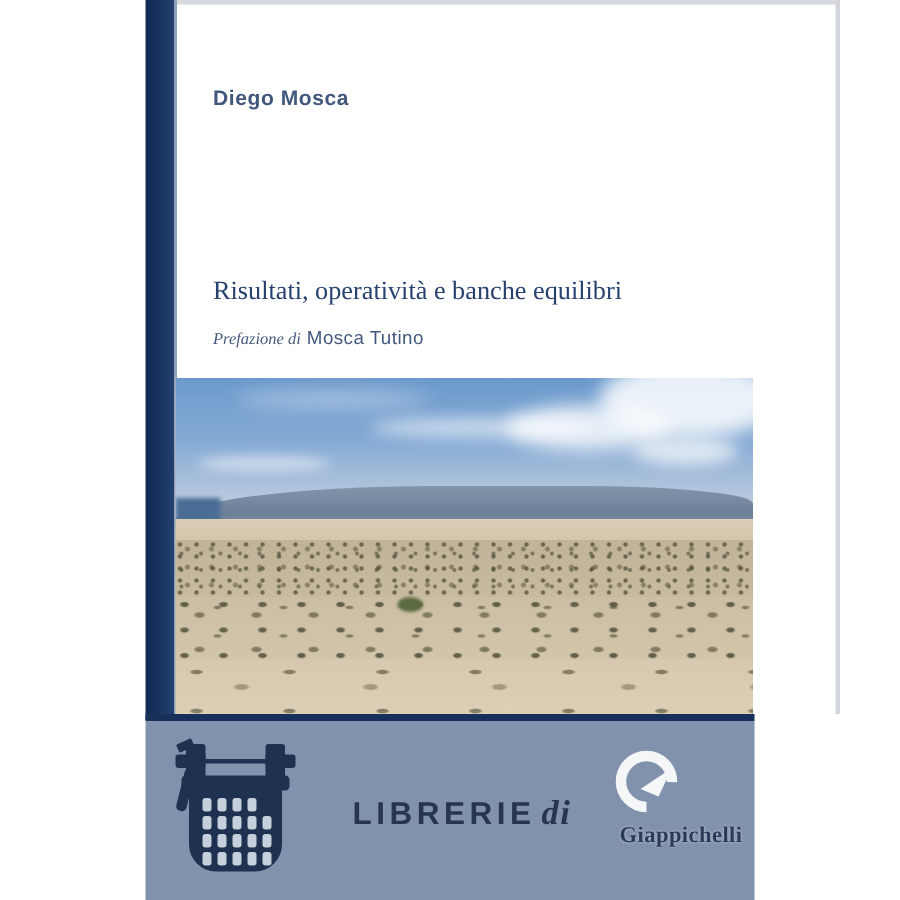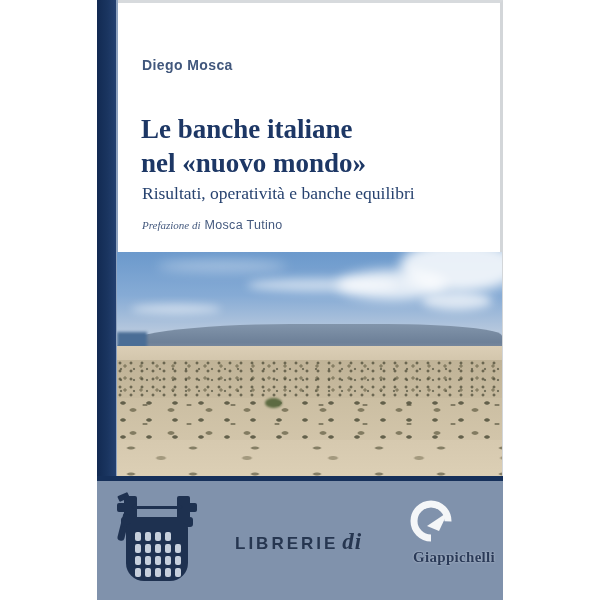--- a/index.html
+++ b/index.html
@@ -3,21 +3,21 @@
 <meta charset="utf-8">
 <style>
   html,body{margin:0;padding:0;}
   body{
     width:600px;height:600px;position:relative;overflow:hidden;
     background:#ffffff;
     font-family:"Liberation Sans", sans-serif;
   }
   
   .book{
-    position:absolute;left:97px;top:0;width:406px;height:480px;
+    position:absolute;left:97px;top:0;width:463px;height:480px;
     background:#ffffff;
   }
   .spine{
     position:absolute;left:0;top:0;width:19px;height:480px;
     background:linear-gradient(90deg,#122a52 0%,#1a3560 55%,#244070 100%);
   }
   .spine-highlight{
     position:absolute;left:19px;top:0;width:2px;height:480px;
     background:#8fa3bf;
   }
@@ -136,21 +136,21 @@
     border-left:6px solid #1e3150;}
   .tw-ribbon{left:3px;top:21px;width:7px;height:27px;transform:rotate(14deg);border-radius:0 0 3px 3px;}
   .tw-bar{left:4px;top:24px;right:4px;height:10px;border-radius:3px;}
   .tw-body{left:9px;top:30px;width:62px;height:58px;border-radius:5px 5px 18px 18px;}
   .tw-key{position:absolute;width:6px;height:9px;border-radius:2px;background:#c6cfdc;}
   
   .wordmark{
     position:absolute;left:138px;top:48px;display:flex;align-items:baseline;
     color:#263650;z-index:2;white-space:nowrap;
   }
-  .wm-librerie{font-size:17px;font-weight:bold;letter-spacing:3px;}
+  .wm-librerie{font-size:21px;font-weight:bold;letter-spacing:3px;}
   .wm-di{font-family:"Liberation Serif", serif;font-style:italic;font-weight:bold;
     font-size:23px;margin:0 7px 0 4px;letter-spacing:1px;}
   .wm-roma{font-size:25px;font-weight:bold;letter-spacing:1.5px;}
   
   .g-logo{position:absolute;left:308px;top:16px;width:52px;height:52px;z-index:1;}
   .giappichelli{
     position:absolute;right:8px;top:68px;z-index:2;
     font-family:"Liberation Serif", serif;font-weight:bold;font-size:15px;
     color:#2a3a58;text-shadow:0 0 2px rgba(255,255,255,.55);
     letter-spacing:.3px;
@@ -159,24 +159,20 @@
 </head>
 <body>
 
 <div class="book">
   <div class="spine"></div>
   <div class="spine-highlight"></div>
   <div class="cover"></div>
 
   <div class="author" style="position:absolute;">Diego Mosca</div>
 
-  <div class="title">
-    <div>Le banche italiane</div>
-    <div>nel «nuovo mondo»</div>
-  </div>
 
   <div class="subtitle">Risultati, operatività e banche equilibri</div>
 
   <div class="preface">
     <span class="pref-label">Prefazione di</span><span class="pref-name">Mosca Tutino</span>
   </div>
 </div>
 
 <div class="photo">
   <div class="sky"></div>

